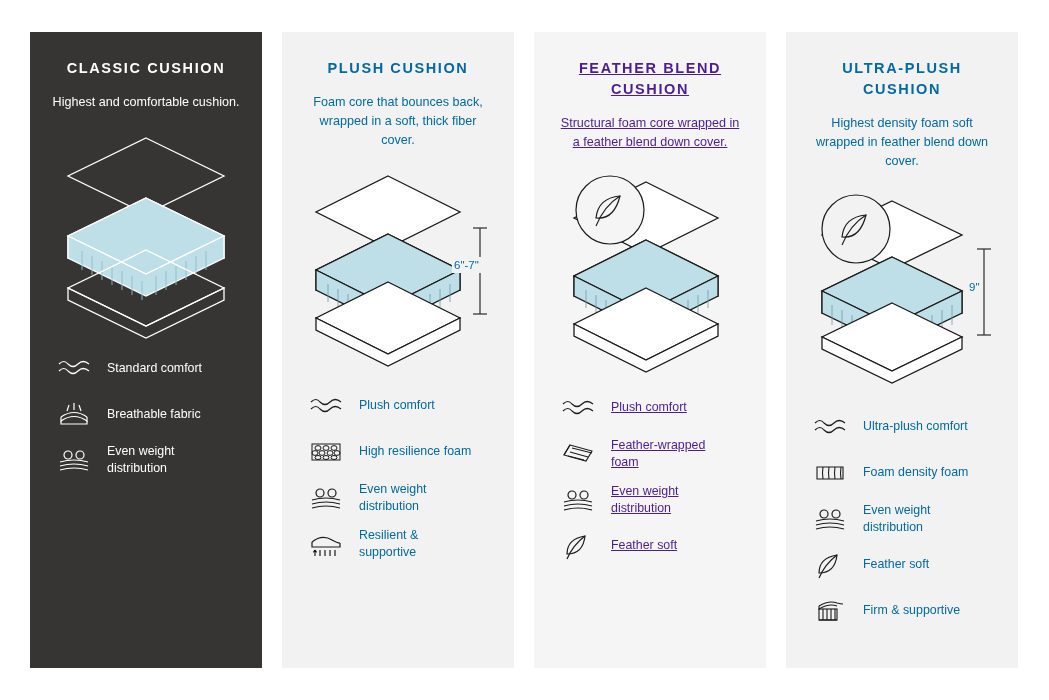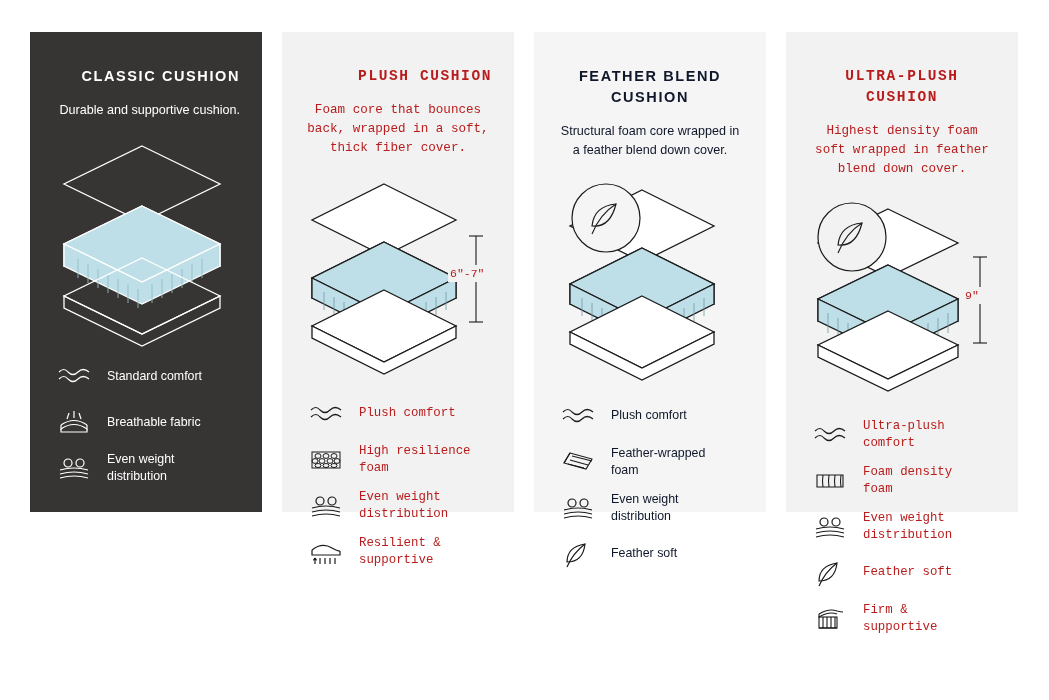--- a/index.html
+++ b/index.html
@@ -18,39 +18,39 @@
     width: 1049px;
     height: 700px;
     display: flex;
     gap: 20px;
     padding: 32px 30px;
     box-sizing: border-box;
   }
   .card {
     position: relative;
     width: 232px;
-    height: 480px;
+    height: 636px;
     box-sizing: border-box;
-    padding: 34px 22px 0 22px;
+    padding: 26px 22px 0 22px;
     display: flex;
     flex-direction: column;
-    align-items: flex-end;
+    align-items: center;
   }
   .card.dark {
     background: #373534;
     color: #ffffff;
   }
   .card.light {
     background: #f2f2f2;
-    color: #b91c1c;
-    font-family: Liberation Mono, monospace;
+    color: #0369a1;
   }
   .card.light2 {
     background: #f5f5f5;
-    color: #0f172a;
+    color: #4c1d95;
+    text-decoration: underline;
   }
   .card-title {
     font-size: 14.5px;
     font-weight: bold;
     letter-spacing: 1.6px;
     text-align: center;
     line-height: 1.45;
     text-transform: uppercase;
     margin: 0 0 14px 0;
   }
@@ -100,21 +100,21 @@
   .dark .feature-label { color: #ffffff; }
   .spacer { flex: 1 1 auto; }
 </style>
 </head>
 <body>
 
 <div class="board">
 
   <div class="card dark">
     <div class="card-title">CLASSIC CUSHION</div>
-    <div class="card-desc">Durable and supportive cushion.</div>
+    <div class="card-desc">Highest and comfortable cushion.</div>
 
     <div class="art">
       <svg width="196" height="215" viewBox="0 0 196 215" fill="none" stroke="#ffffff" stroke-width="1.3">
 
         <polygon points="98,14 176,52 98,90 20,52" fill="none"></polygon>
 
         <polygon points="98,74 176,112 176,134 98,96 20,134 20,112" fill="#bfdfe8" stroke="#ffffff"></polygon>
         <polygon points="98,74 176,112 98,150 20,112" fill="#bfdfe8" stroke="#ffffff"></polygon>
         <polygon points="20,112 98,150 176,112 176,134 98,172 20,134" fill="#bfdfe8" stroke="#ffffff"></polygon>
         <g stroke="#8fbcc8" stroke-width="0.9">

